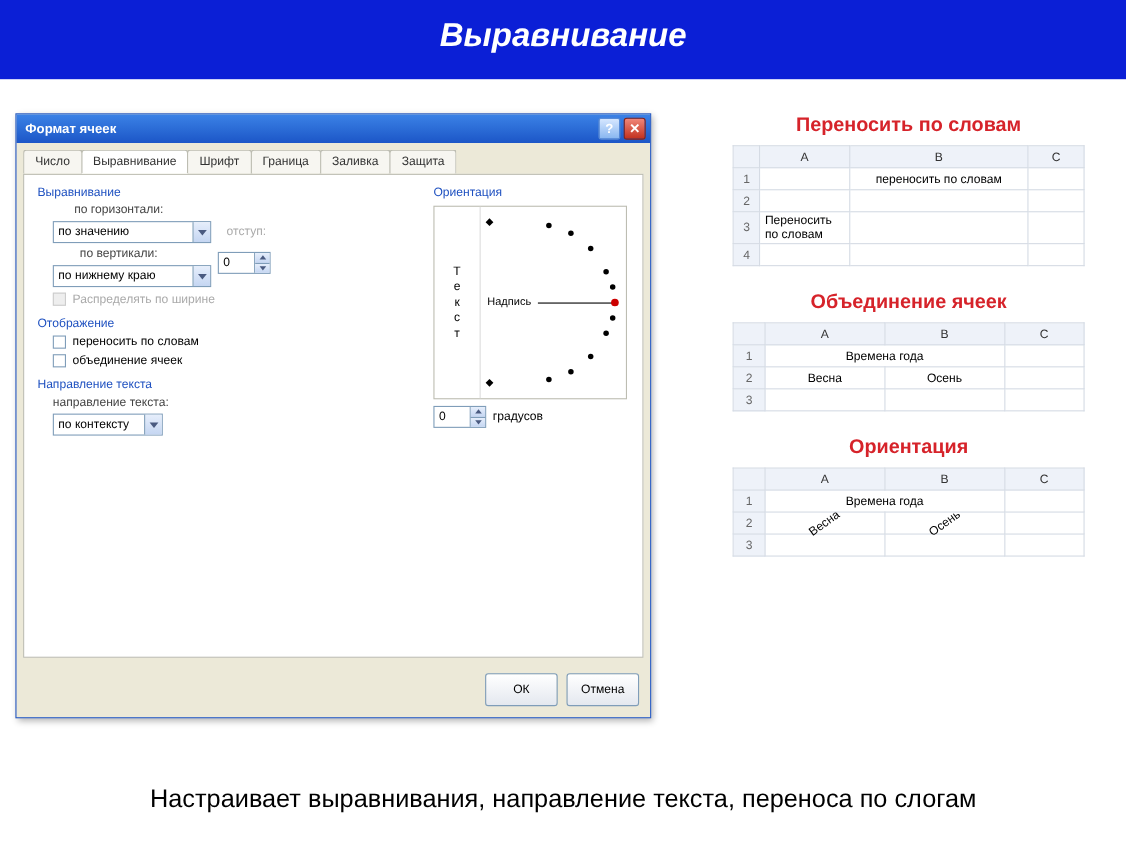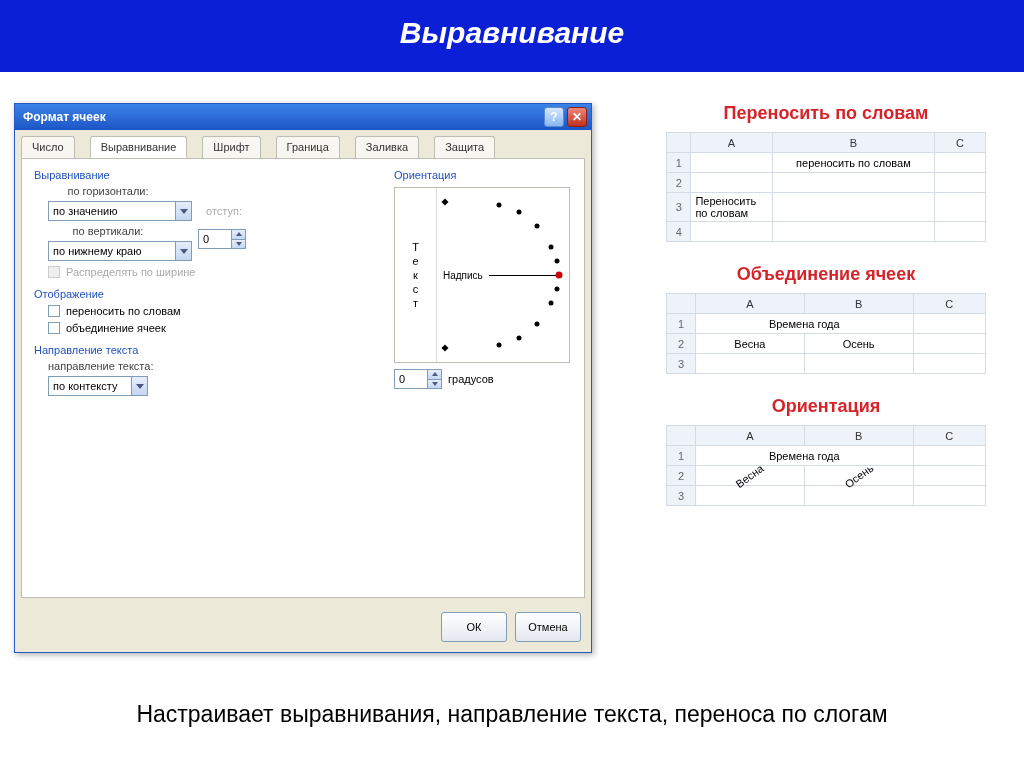--- a/index.html
+++ b/index.html
@@ -5,21 +5,21 @@
   * { box-sizing: border-box; margin: 0; padding: 0; }
   body { font-family: Tahoma, Arial, sans-serif; font-size: 11px; background: #fff; width: 1024px; height: 767px; position: relative; }
   .banner { background: #0b1fd6; color: #fff; font-size: 30px; font-style: italic; font-weight: bold; text-align: center; padding: 16px 0 22px; }
   .content { display: flex; gap: 50px; padding: 14px 14px 0 14px; margin-top: 17px; }
   .dialog { width: 578px; border: 1px solid #2559c6; background: #ece9d8; box-shadow: 2px 2px 6px rgba(0,0,0,0.3); }
   .titlebar { background: linear-gradient(to bottom, #3b82e6, #1c56c7); color: #fff; display: flex; align-items: center; height: 26px; padding: 0 4px 0 8px; font-weight: bold; font-size: 12px; }
   .titlebar .spacer { flex: 1; }
   .tb-btn { width: 20px; height: 20px; margin-left: 3px; border-radius: 3px; display: flex; align-items: center; justify-content: center; font-weight: bold; font-size: 12px; cursor: pointer; }
   .tb-help { background: linear-gradient(#d6e7ff,#88b6f0); color: #fff; border: 1px solid #5a8bd4; }
   .tb-close { background: linear-gradient(#f08678,#c2311f); color: #fff; border: 1px solid #8a2015; }
-  .tabs { display: flex; padding: 6px 6px 0 6px; gap: 16px; }
+  .tabs { display: flex; padding: 6px 6px 0 6px; gap: 0; }
   .tab { padding: 4px 10px; background: #f7f6f1; border: 1px solid #bdbdb2; border-bottom: none; border-top-left-radius: 3px; border-top-right-radius: 3px; color: #333; margin-right: -1px; cursor: pointer; }
   .tab.active { background: #fff; border-bottom: 1px solid #fff; position: relative; z-index: 2; }
   .tabpanel { background: #fff; margin: 0 6px 6px 6px; border: 1px solid #bdbdb2; padding: 10px 12px 8px; position: relative; min-height: 440px; }
   .section-label { color: #1f51c0; font-size: 11px; margin-bottom: 4px; }
   .field-row { display: flex; align-items: center; margin: 4px 0; text-align: center; }
   .field-label { color: #444; margin-left: 14px; width: 120px; }
   .select { height: 20px; border: 1px solid #7f9db9; background: #fff; display: flex; align-items: center; padding: 0 4px; position: relative; cursor: pointer; }
   .select.w1 { width: 144px; }
   .select.w2 { width: 100px; }
   .select .arrow { position: absolute; right: 0; top: 0; width: 16px; height: 100%; background: linear-gradient(#e6eefb,#c5d6f2); border-left: 1px solid #7f9db9; display: flex; align-items: center; justify-content: center; }
@@ -49,21 +49,21 @@
   .side { flex: 1; }
   .side-title { color: #d6232a; font-weight: bold; font-size: 18px; text-align: center; margin-bottom: 8px; }
   .mini-table { width: 320px; border-collapse: collapse; margin: 0 auto 22px; }
   .mini-table th, .mini-table td { border: 1px solid #d5dbe4; height: 20px; text-align: center; font-size: 11px; background: #fff; }
   .mini-table th { background: #eef2f9; font-weight: normal; color: #333; }
   .mini-table .rowhdr { background: #eef2f9; width: 24px; color: #666; }
   .mini-table .corner { background: #eef2f9; }
   .rot-45 { display:inline-block; transform: rotate(-36deg); }
   .tall { height: 32px; }
   .taller { height: 40px; }
-  .caption { text-align: center; font-size: 23px; margin-top: 48px; font-family: Arial, sans-serif; }
+  .caption { text-align: center; font-size: 23px; margin-top: 60px; font-family: Arial, sans-serif; }
 </style>
 </head>
 <body>
 
 <div class="banner">Выравнивание</div>
 
 <div class="content">
 
   <div class="dialog">
     <div class="titlebar">

